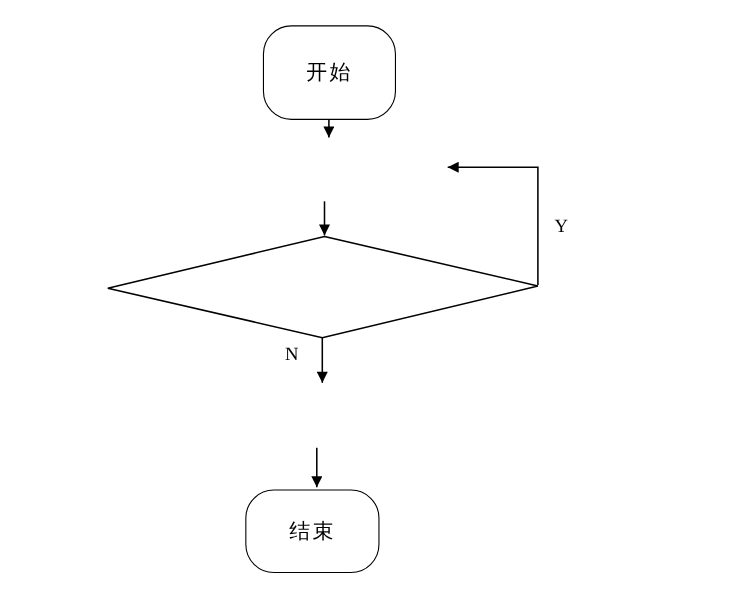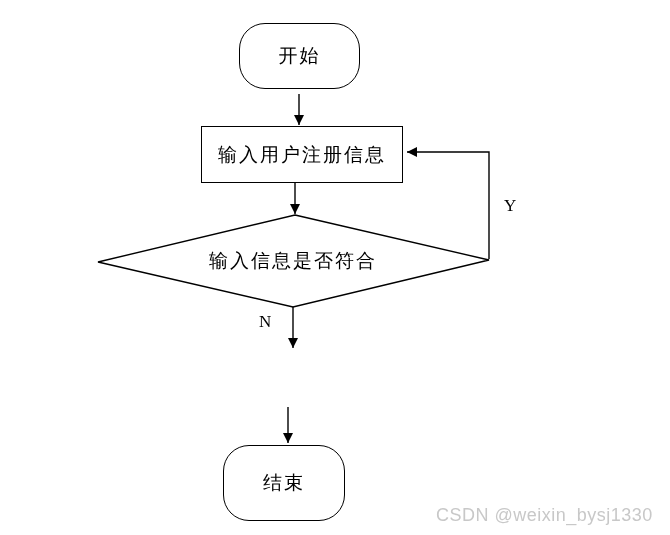--- a/index.html
+++ b/index.html
@@ -86,35 +86,28 @@
 
     <polygon points="295,215 489,260 293,307 98,262" fill="#ffffff" stroke="#000000" stroke-width="1.4"></polygon>
 
     <line x1="293" y1="307" x2="293" y2="348" stroke="#000000" stroke-width="1.4" marker-end="url(#arw)"></line>
 
     <line x1="288" y1="407" x2="288" y2="443" stroke="#000000" stroke-width="1.4" marker-end="url(#arw)"></line>
 
     <polyline points="489,259 489,152 407,152" fill="none" stroke="#000000" stroke-width="1.4" marker-end="url(#arw)"></polyline>
   </svg>
 
-  <div class="node terminator" style="left:239px; top:23px; width:121px; height:66px;">
+  <div class="node terminator" style="left:239px; top:23px; width:121px; height:86px;">
     <span>开始</span>
   </div>
 
-  <div class="node" style="left:201px; top:126px; width:202px; height:57px;">
-    <span>输入用户注册信息</span>
-  </div>
 
-  <div class="decision-text" style="left:193px; top:248px; width:200px; height:26px;">
-    <span>输入信息是否符合</span>
-  </div>
 
 
   <div class="node terminator" style="left:223px; top:445px; width:122px; height:76px;">
     <span>结束</span>
   </div>
 
   <div class="edge-label" style="left:504px; top:196px;">Y</div>
   <div class="edge-label" style="left:259px; top:312px;">N</div>
 
-  <div class="watermark">CSDN @weixin_bysj1330</div>
 
 </div>
 
 </body></html>

